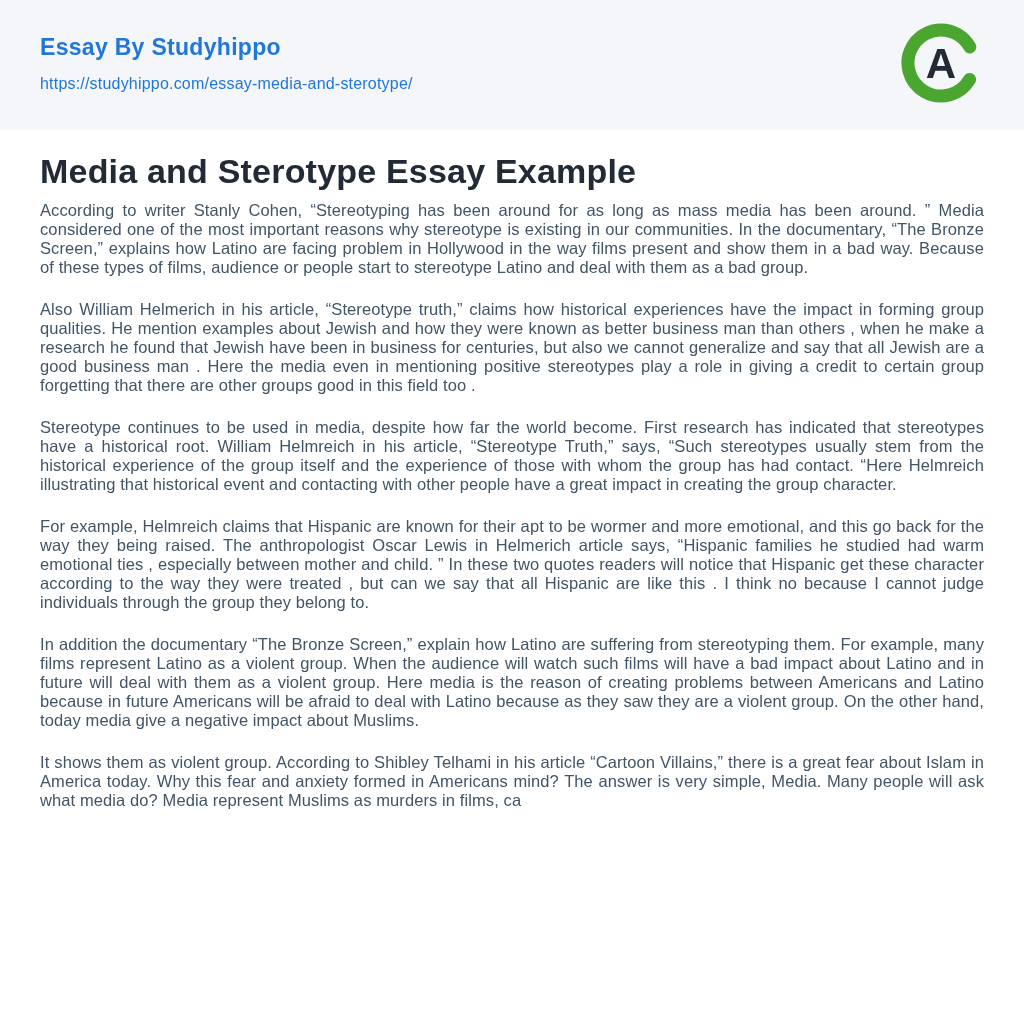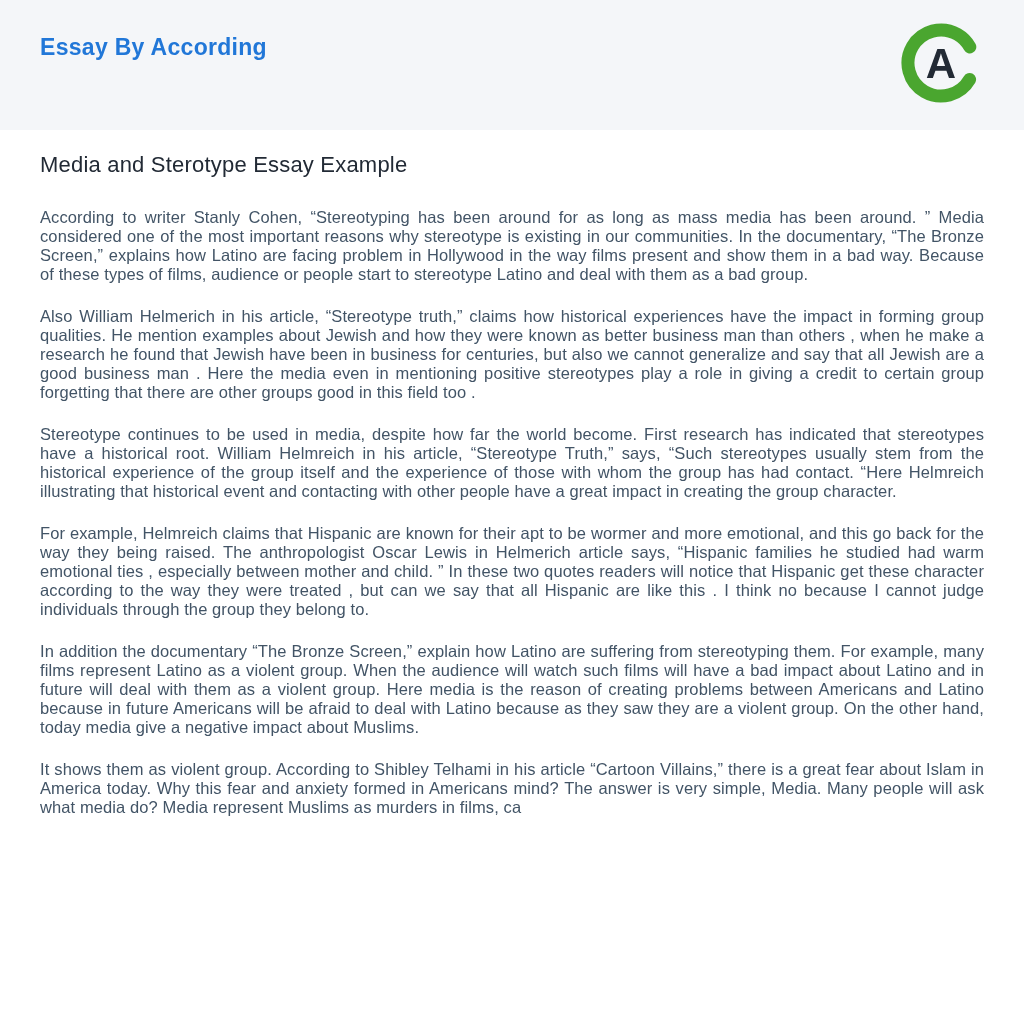--- a/index.html
+++ b/index.html
@@ -48,40 +48,41 @@
     margin-top:-12px;
     margin-right:2px;
     position:relative;
   }
   .logo-wrap svg{display:block;}
   .essay-content{
     padding:22px 40px 0 40px;
   }
   .essay-title{
     color:var(--title-dark);
-    font-size:22px;
-    font-weight:400;
+    font-size:34px;
+    font-weight:700;
     letter-spacing:0.2px;
-    margin-bottom:30px;
+    margin-bottom:10px;
   }
   .essay-content p{
     color:var(--body-text);
     font-size:16.5px;
     line-height:19px;
     text-align:justify;
     margin-bottom:23px;
     letter-spacing:0.1px;
   }
 </style>
 </head>
 <body>
 
 <header class="page-header">
   <div class="header-text">
-    <a class="site-title">Essay By According</a>
+    <a class="site-title">Essay By Studyhippo</a>
+    <a class="page-url">https://studyhippo.com/essay-media-and-sterotype/</a>
   </div>
   <div class="logo-wrap">
     <svg width="82" height="82" viewBox="0 0 82 82">
       <circle cx="41" cy="41" r="33" fill="none" stroke="#4aa62f" stroke-width="13" stroke-dasharray="173 34" stroke-linecap="round" transform="rotate(30 41 41)"></circle>
       <text x="41" y="56" text-anchor="middle" font-family="Liberation Sans, DejaVu Sans, sans-serif" font-size="42" font-weight="700" fill="#222a35">A</text>
     </svg>
   </div>
 </header>
 
 <main class="essay-content">

